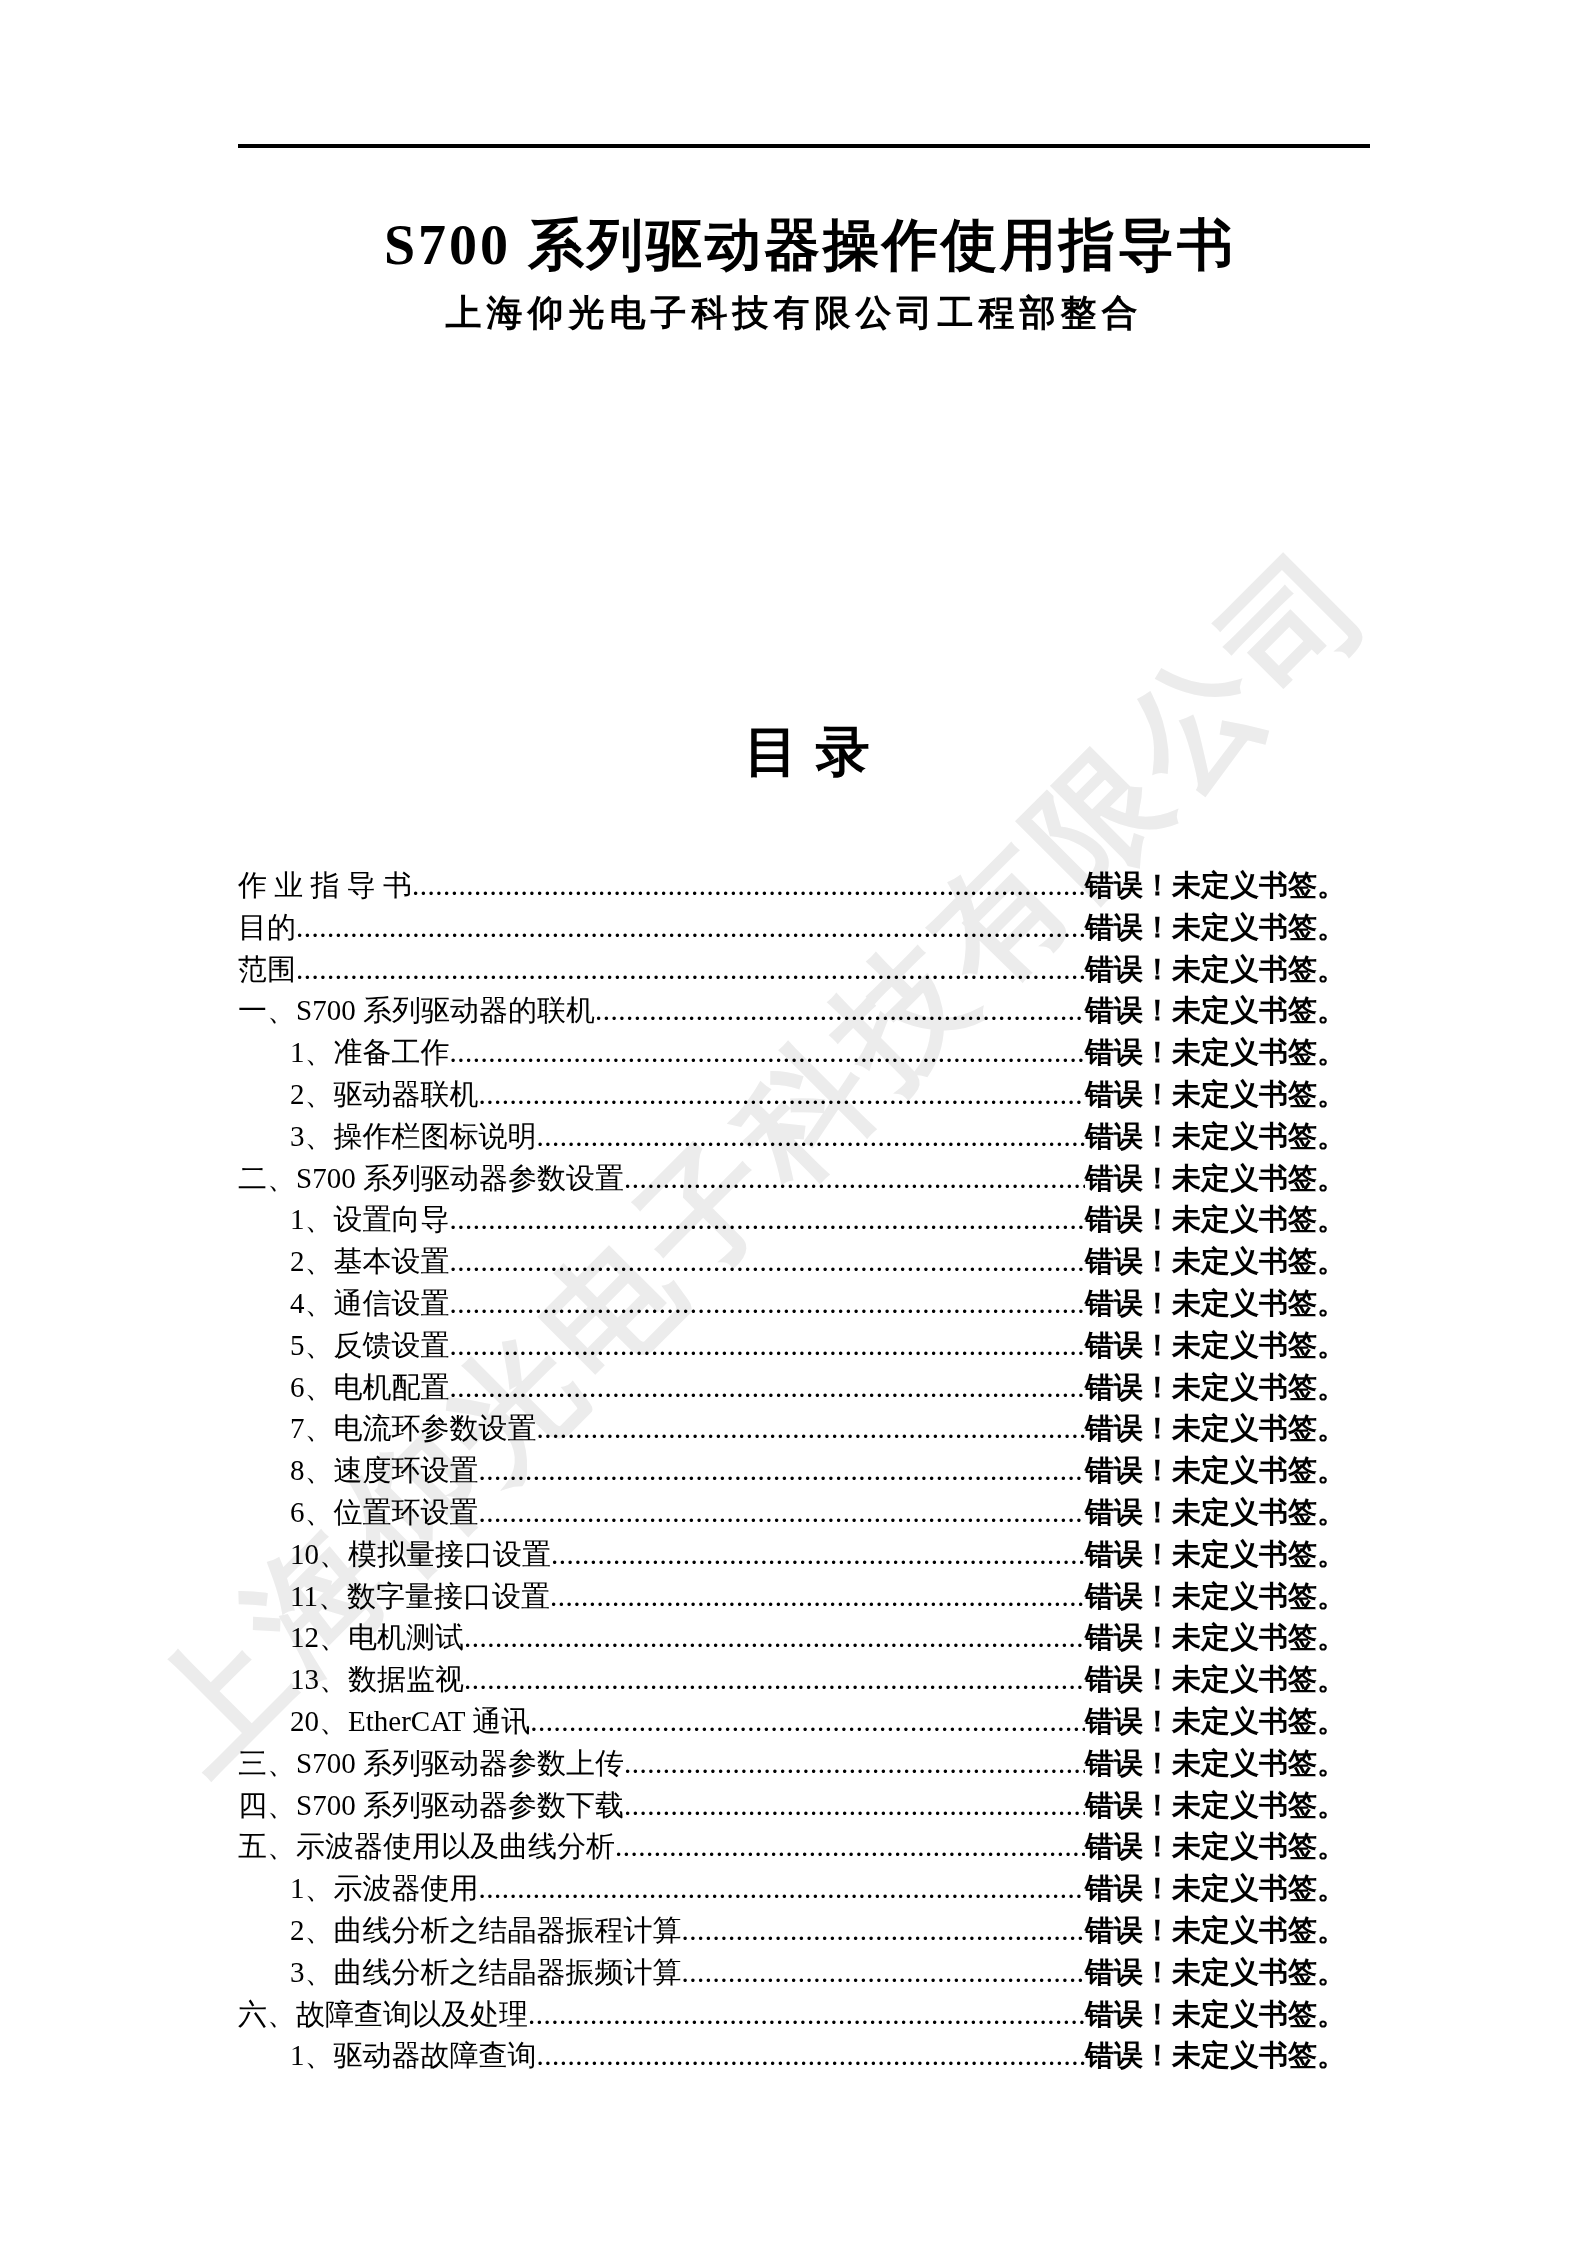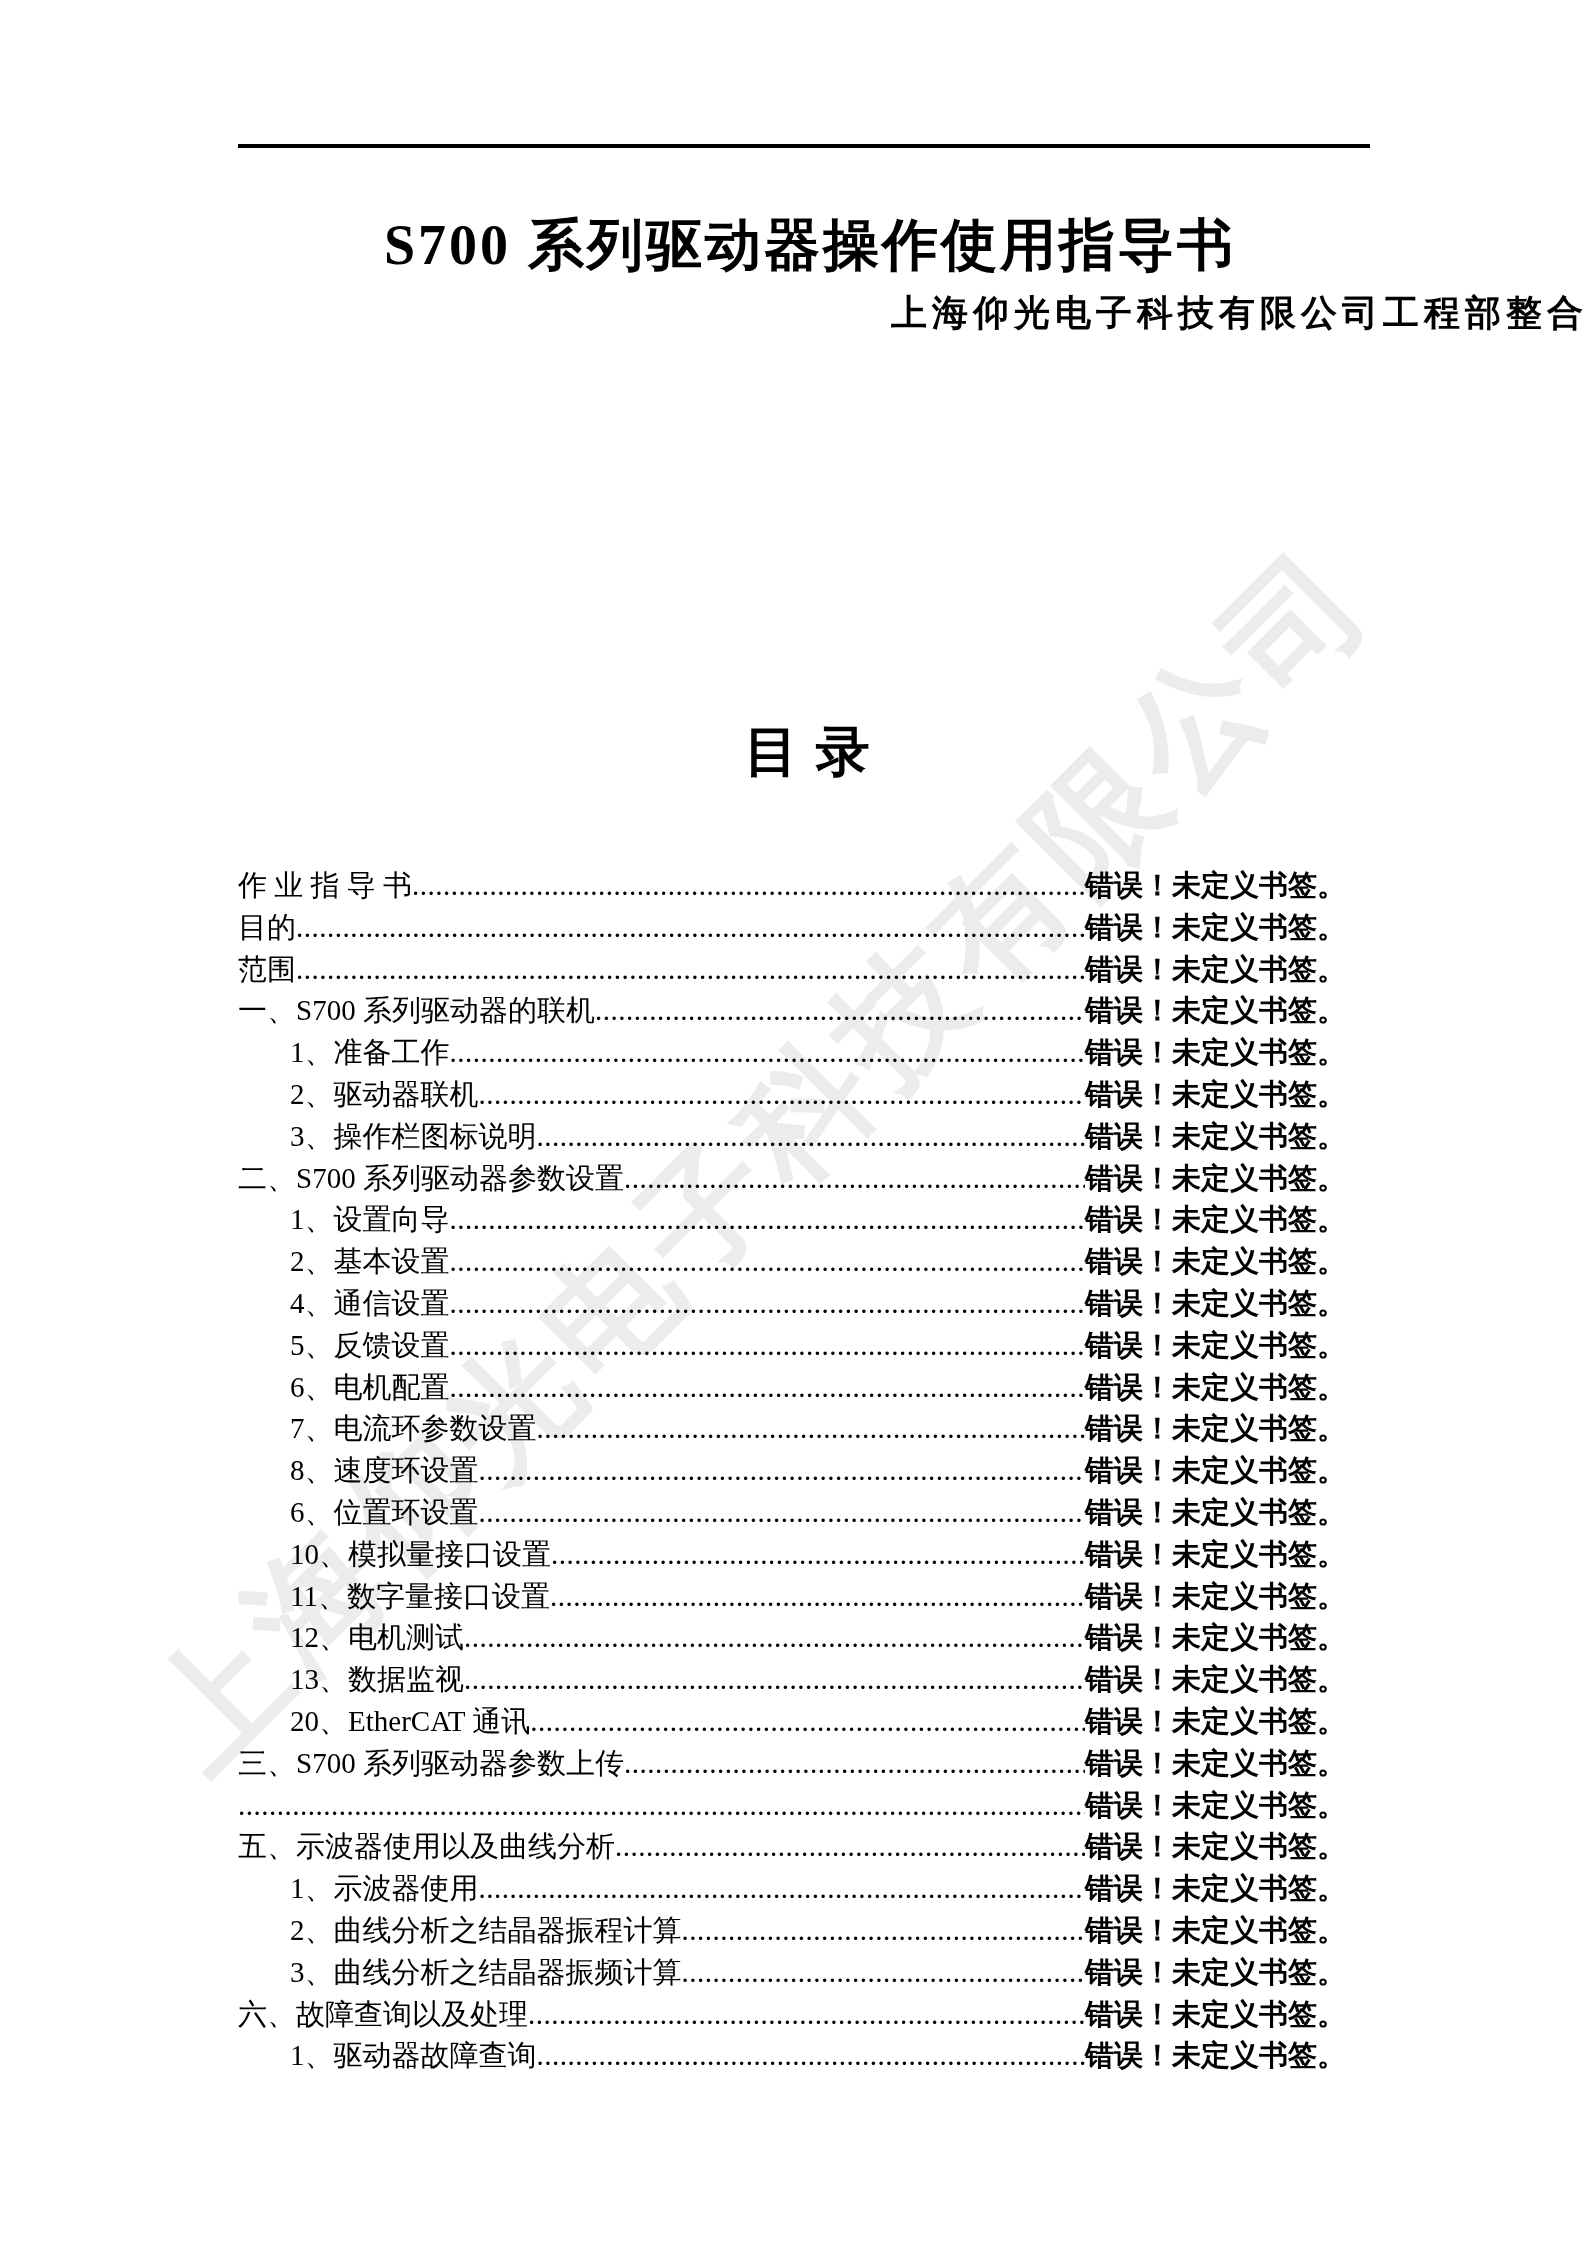--- a/index.html
+++ b/index.html
@@ -38,21 +38,21 @@
     text-align:center;
     font-size:56px; line-height:66px;
     font-weight:bold;
     letter-spacing:3px;
     white-space:pre;
   }
   .doc-subtitle {
     position:absolute;
     top:291px; left:0; width:100%;
     margin:0;
-    text-align:right;
+    text-align:center;
     font-size:36px; line-height:44px;
     font-weight:bold;
     letter-spacing:5px;
     white-space:pre;
   }
   .toc-heading {
     position:absolute;
     top:706px; left:0; width:100%;
     margin:14px;
     text-align:center;
@@ -211,20 +211,21 @@
           <span class="toc-label">20、EtherCAT 通讯</span>
           <span class="toc-leader">..........................................................................................................................................................................</span>
           <span class="toc-bookmark">错误！未定义书签。</span>
         </div>
         <div class="toc-row lvl0">
           <span class="toc-label">三、S700 系列驱动器参数上传</span>
           <span class="toc-leader">..........................................................................................................................................................................</span>
           <span class="toc-bookmark">错误！未定义书签。</span>
         </div>
         <div class="toc-row lvl0">
+          <span class="toc-label">四、S700 系列驱动器参数下载</span>
           <span class="toc-leader">..........................................................................................................................................................................</span>
           <span class="toc-bookmark">错误！未定义书签。</span>
         </div>
         <div class="toc-row lvl0">
           <span class="toc-label">五、示波器使用以及曲线分析</span>
           <span class="toc-leader">..........................................................................................................................................................................</span>
           <span class="toc-bookmark">错误！未定义书签。</span>
         </div>
         <div class="toc-row lvl1">
           <span class="toc-label">1、示波器使用</span>

